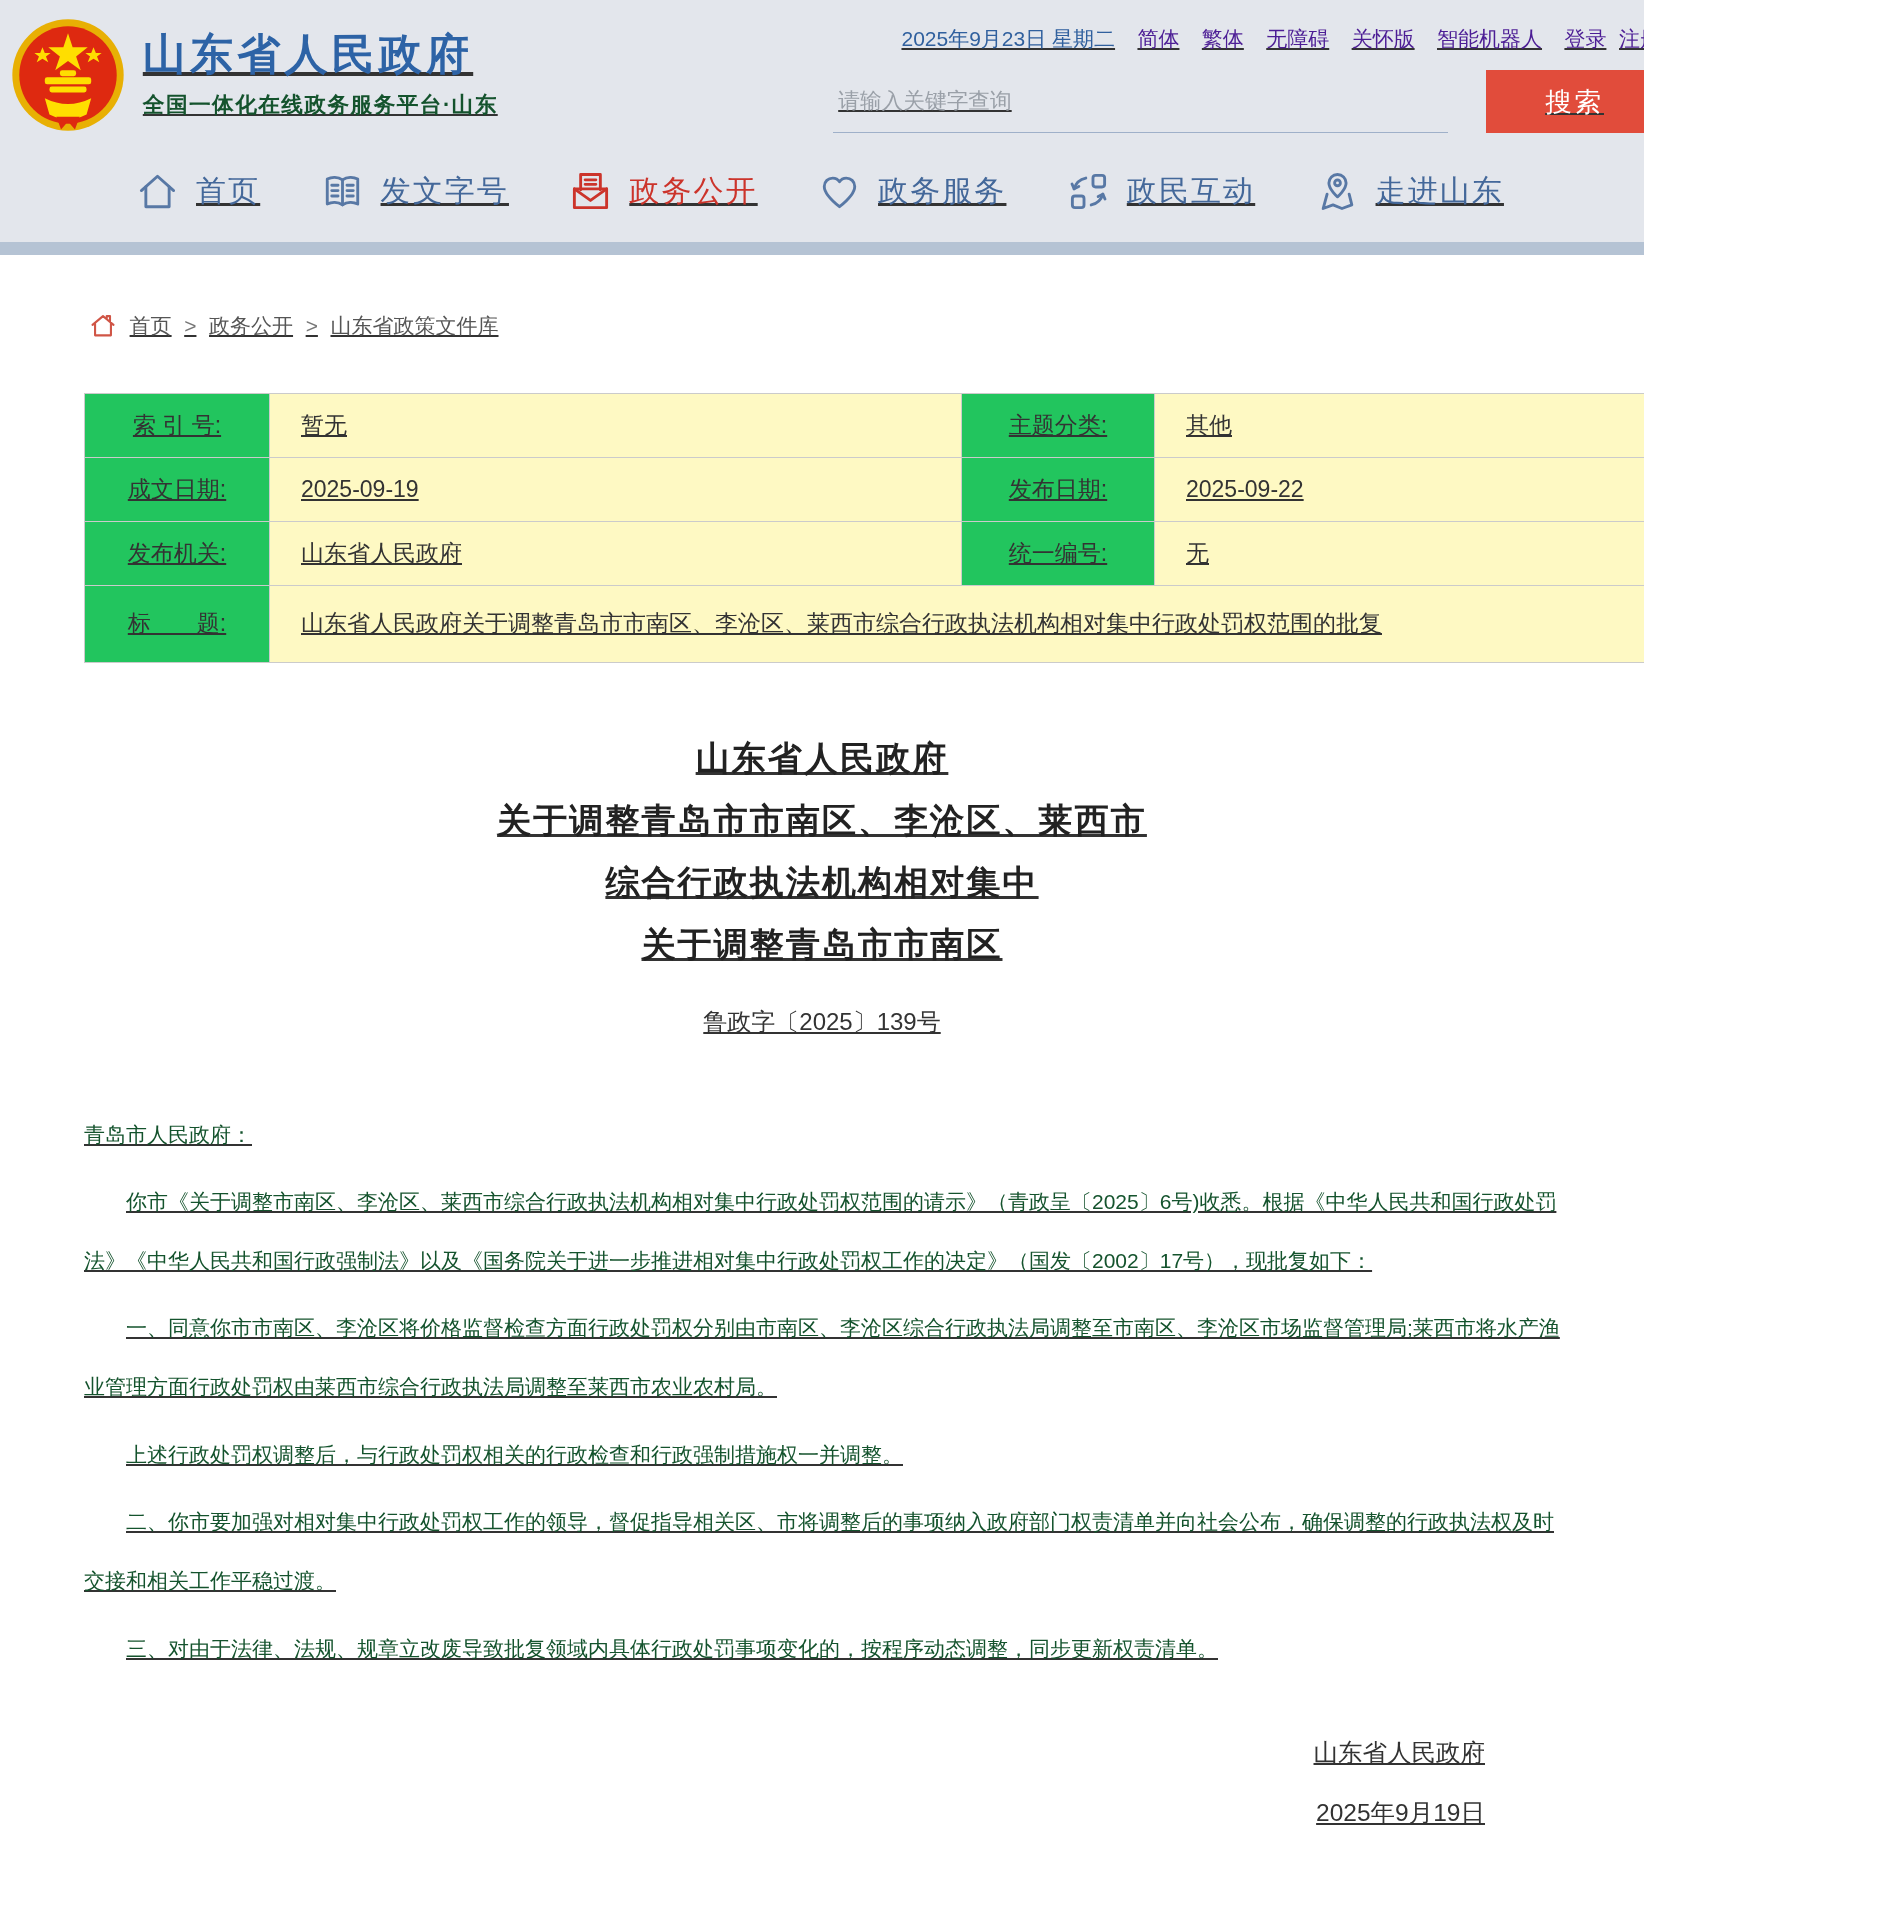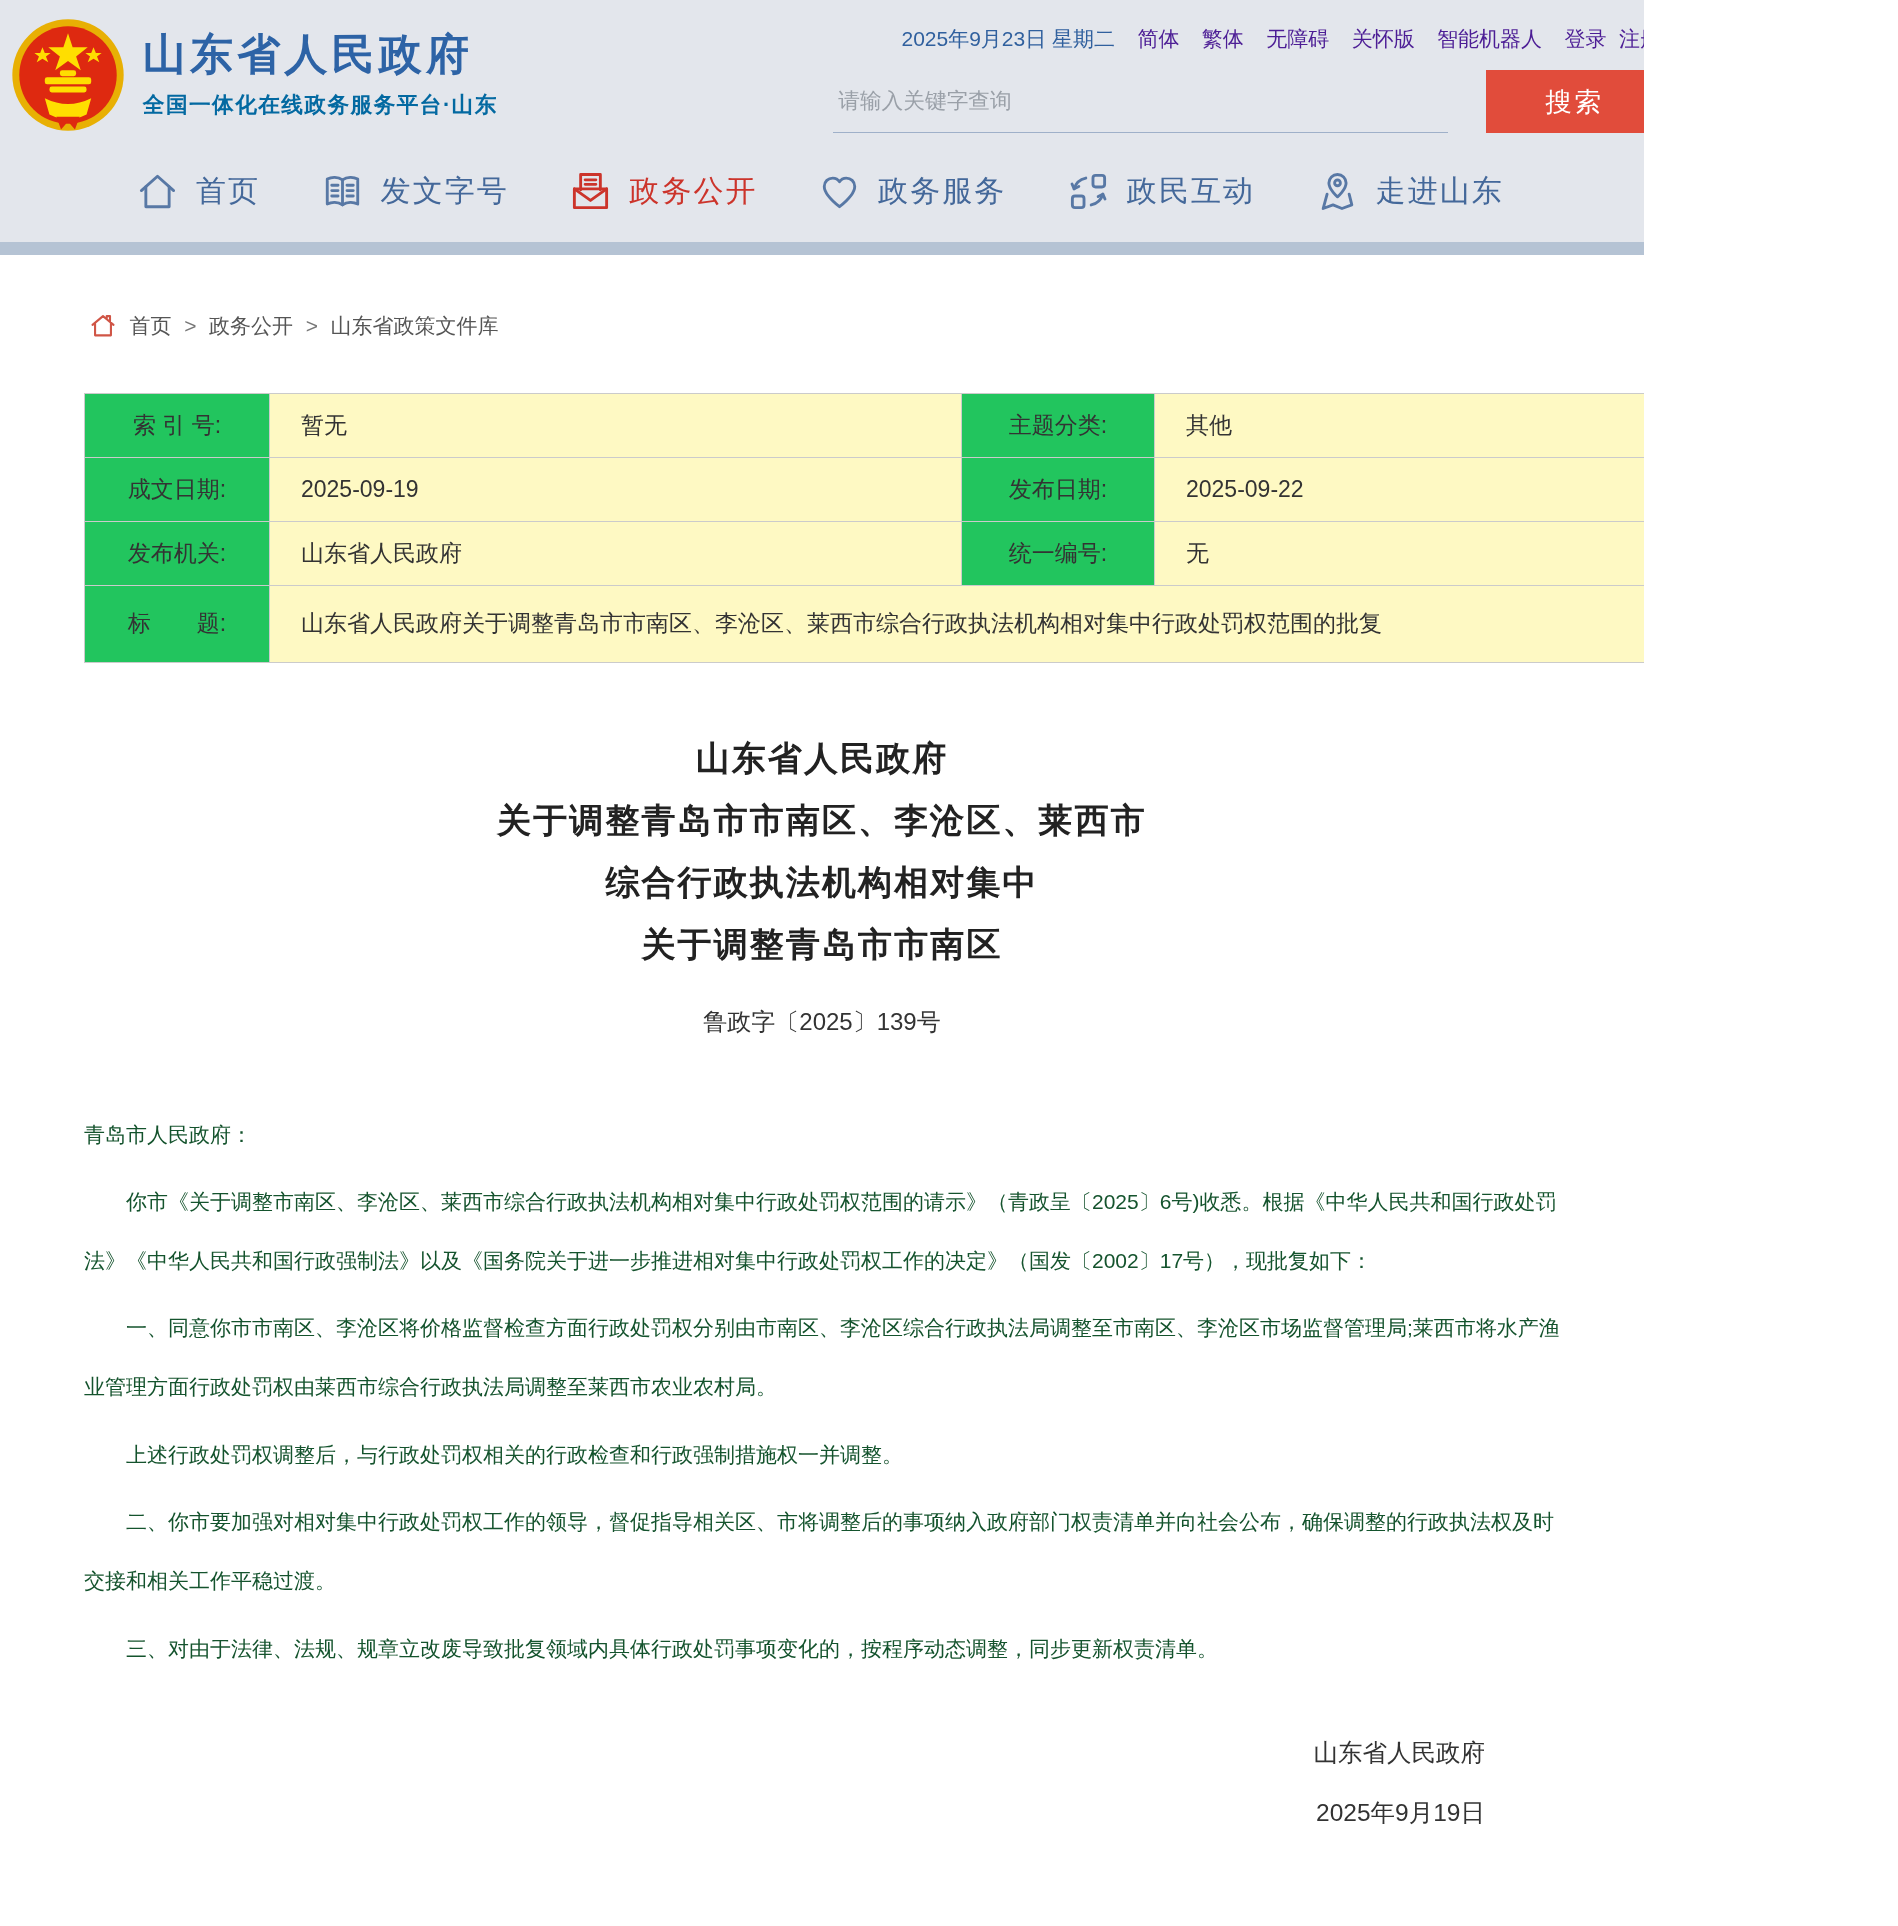--- a/index.html
+++ b/index.html
@@ -2,36 +2,36 @@
 <html lang="zh" style="font-size:11.2px"><head>
 <meta charset="utf-8">
 <style>
   * { margin:0; padding:0; box-sizing:border-box; }
   html,body { width:1898px; }
   body {
     font-family:"Liberation Sans","DejaVu Sans",sans-serif;
     background:#ffffff; color:#333;
     width:1898px; height:1926px; overflow:hidden; position:relative;
   }
-  .page { width:1644px; min-height:1926px; overflow:hidden; }
+  .page { width:1644px; min-height:1926px; overflow:hidden;text-decoration:underline; }
 
   
   .top { background:#e3e6ec; }
   .top-inner {
     display:flex; justify-content:space-between;
     padding:9.8px 0 0 9.8px; height:140px; overflow:hidden;
   }
   .brand { display:flex; align-items:center; }
   .emblem { width:116px; height:116px; flex:0 0 auto; }
   .brand-text { margin-left:17px; }
   .brand-title {
     color:#2d63a6; font-size:43px; font-weight:bold; letter-spacing:4.2px; line-height:1.1;
   }
   .brand-sub {
-    color:#0369a1; font-size:21.7px; font-weight:bold; letter-spacing:1.4px; margin-top:11.2px;
+    color:#14532d; font-size:21.7px; font-weight:bold; letter-spacing:1.4px; margin-top:11.2px;
   }
   .top-right { display:flex; flex-direction:column; align-items:flex-end; padding-top:15.4px; }
   .util-row {
     display:flex; align-items:center; gap:22.4px; margin-right:-17px;
     color:#30609e; font-size:21px; white-space:nowrap;
   }
   .util-row .tight { margin-left:-9.8px; }
   .util-row a { color:#4c1d95; text-decoration:none; cursor:pointer; }
   .search-row { display:flex; align-items:flex-end; margin-top:17px; margin-right:-19.6px; }
   .search-input {

